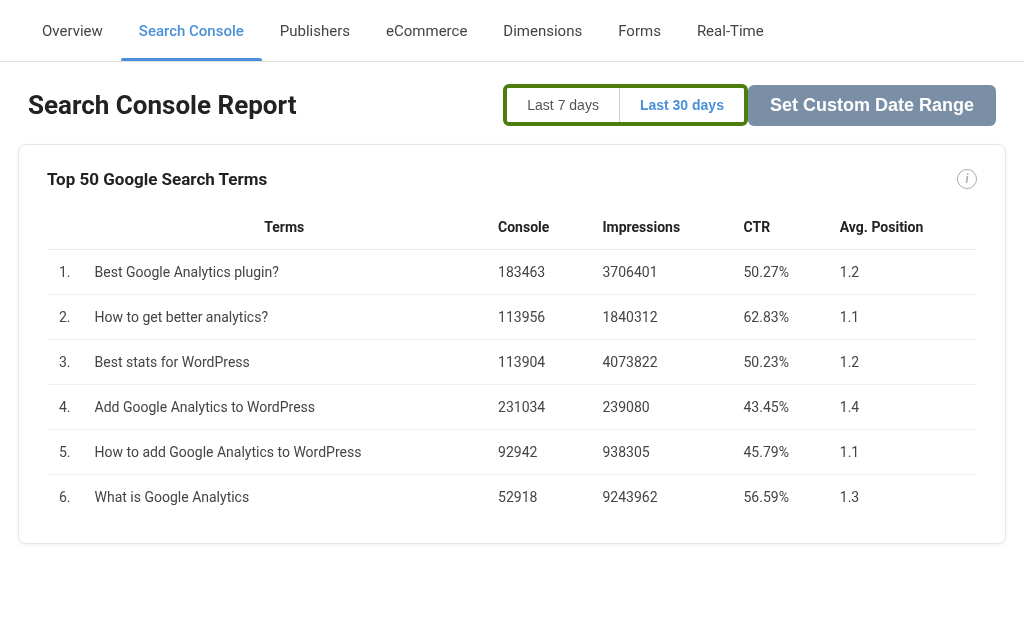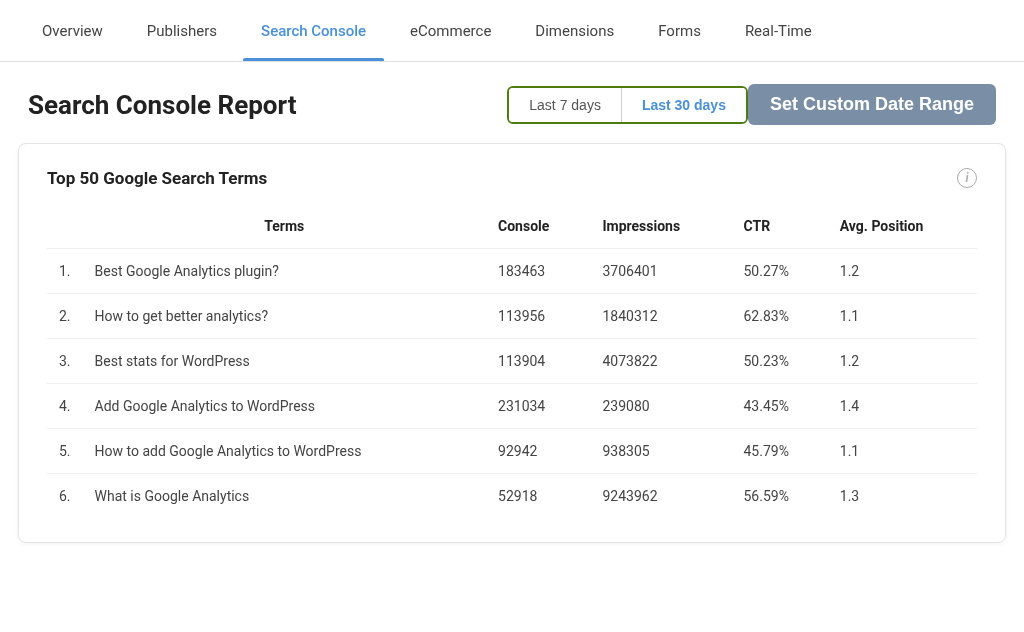--- a/index.html
+++ b/index.html
@@ -10,21 +10,21 @@
       font-size: 15px;
     }
 
     
     .nav-bar {
       display: flex;
       align-items: center;
       border-bottom: 1px solid #e0e0e0;
       padding: 0 24px;
       height: 62px;
-      gap: 8px;
+      gap: 0;
     }
     .nav-item {
       padding: 20px 18px;
       cursor: pointer;
       color: #444;
       font-size: 15px;
       position: relative;
       text-decoration: none;
       white-space: nowrap;
     }
@@ -51,21 +51,21 @@
       flex-wrap: wrap;
     }
     .page-title {
       font-size: 26px;
       font-weight: 700;
       color: #222;
       margin-right: auto;
     }
     .date-toggle {
       display: flex;
-      border: 2px solid #4d7c0f;
+      border: 4px solid #4d7c0f;
       border-radius: 6px;
       overflow: hidden;
     }
     .date-btn {
       padding: 9px 20px;
       cursor: pointer;
       font-size: 14px;
       background: #fff;
       border: none;
       color: #555;
@@ -161,22 +161,22 @@
     }
     .num-val {
       color: #555;
     }
   </style>
 </head>
 <body>
 
 <nav class="nav-bar">
   <a class="nav-item">Overview</a>
+  <a class="nav-item active">Search Console</a>
   <a class="nav-item">Publishers</a>
-  <a class="nav-item active">Search Console</a>
   <a class="nav-item">eCommerce</a>
   <a class="nav-item">Dimensions</a>
   <a class="nav-item">Forms</a>
   <a class="nav-item">Real-Time</a>
 </nav>
 
 <div class="header-section">
   <h1 class="page-title">Search Console Report</h1>
   <div class="date-toggle">
     <button class="date-btn">Last 7 days</button>

